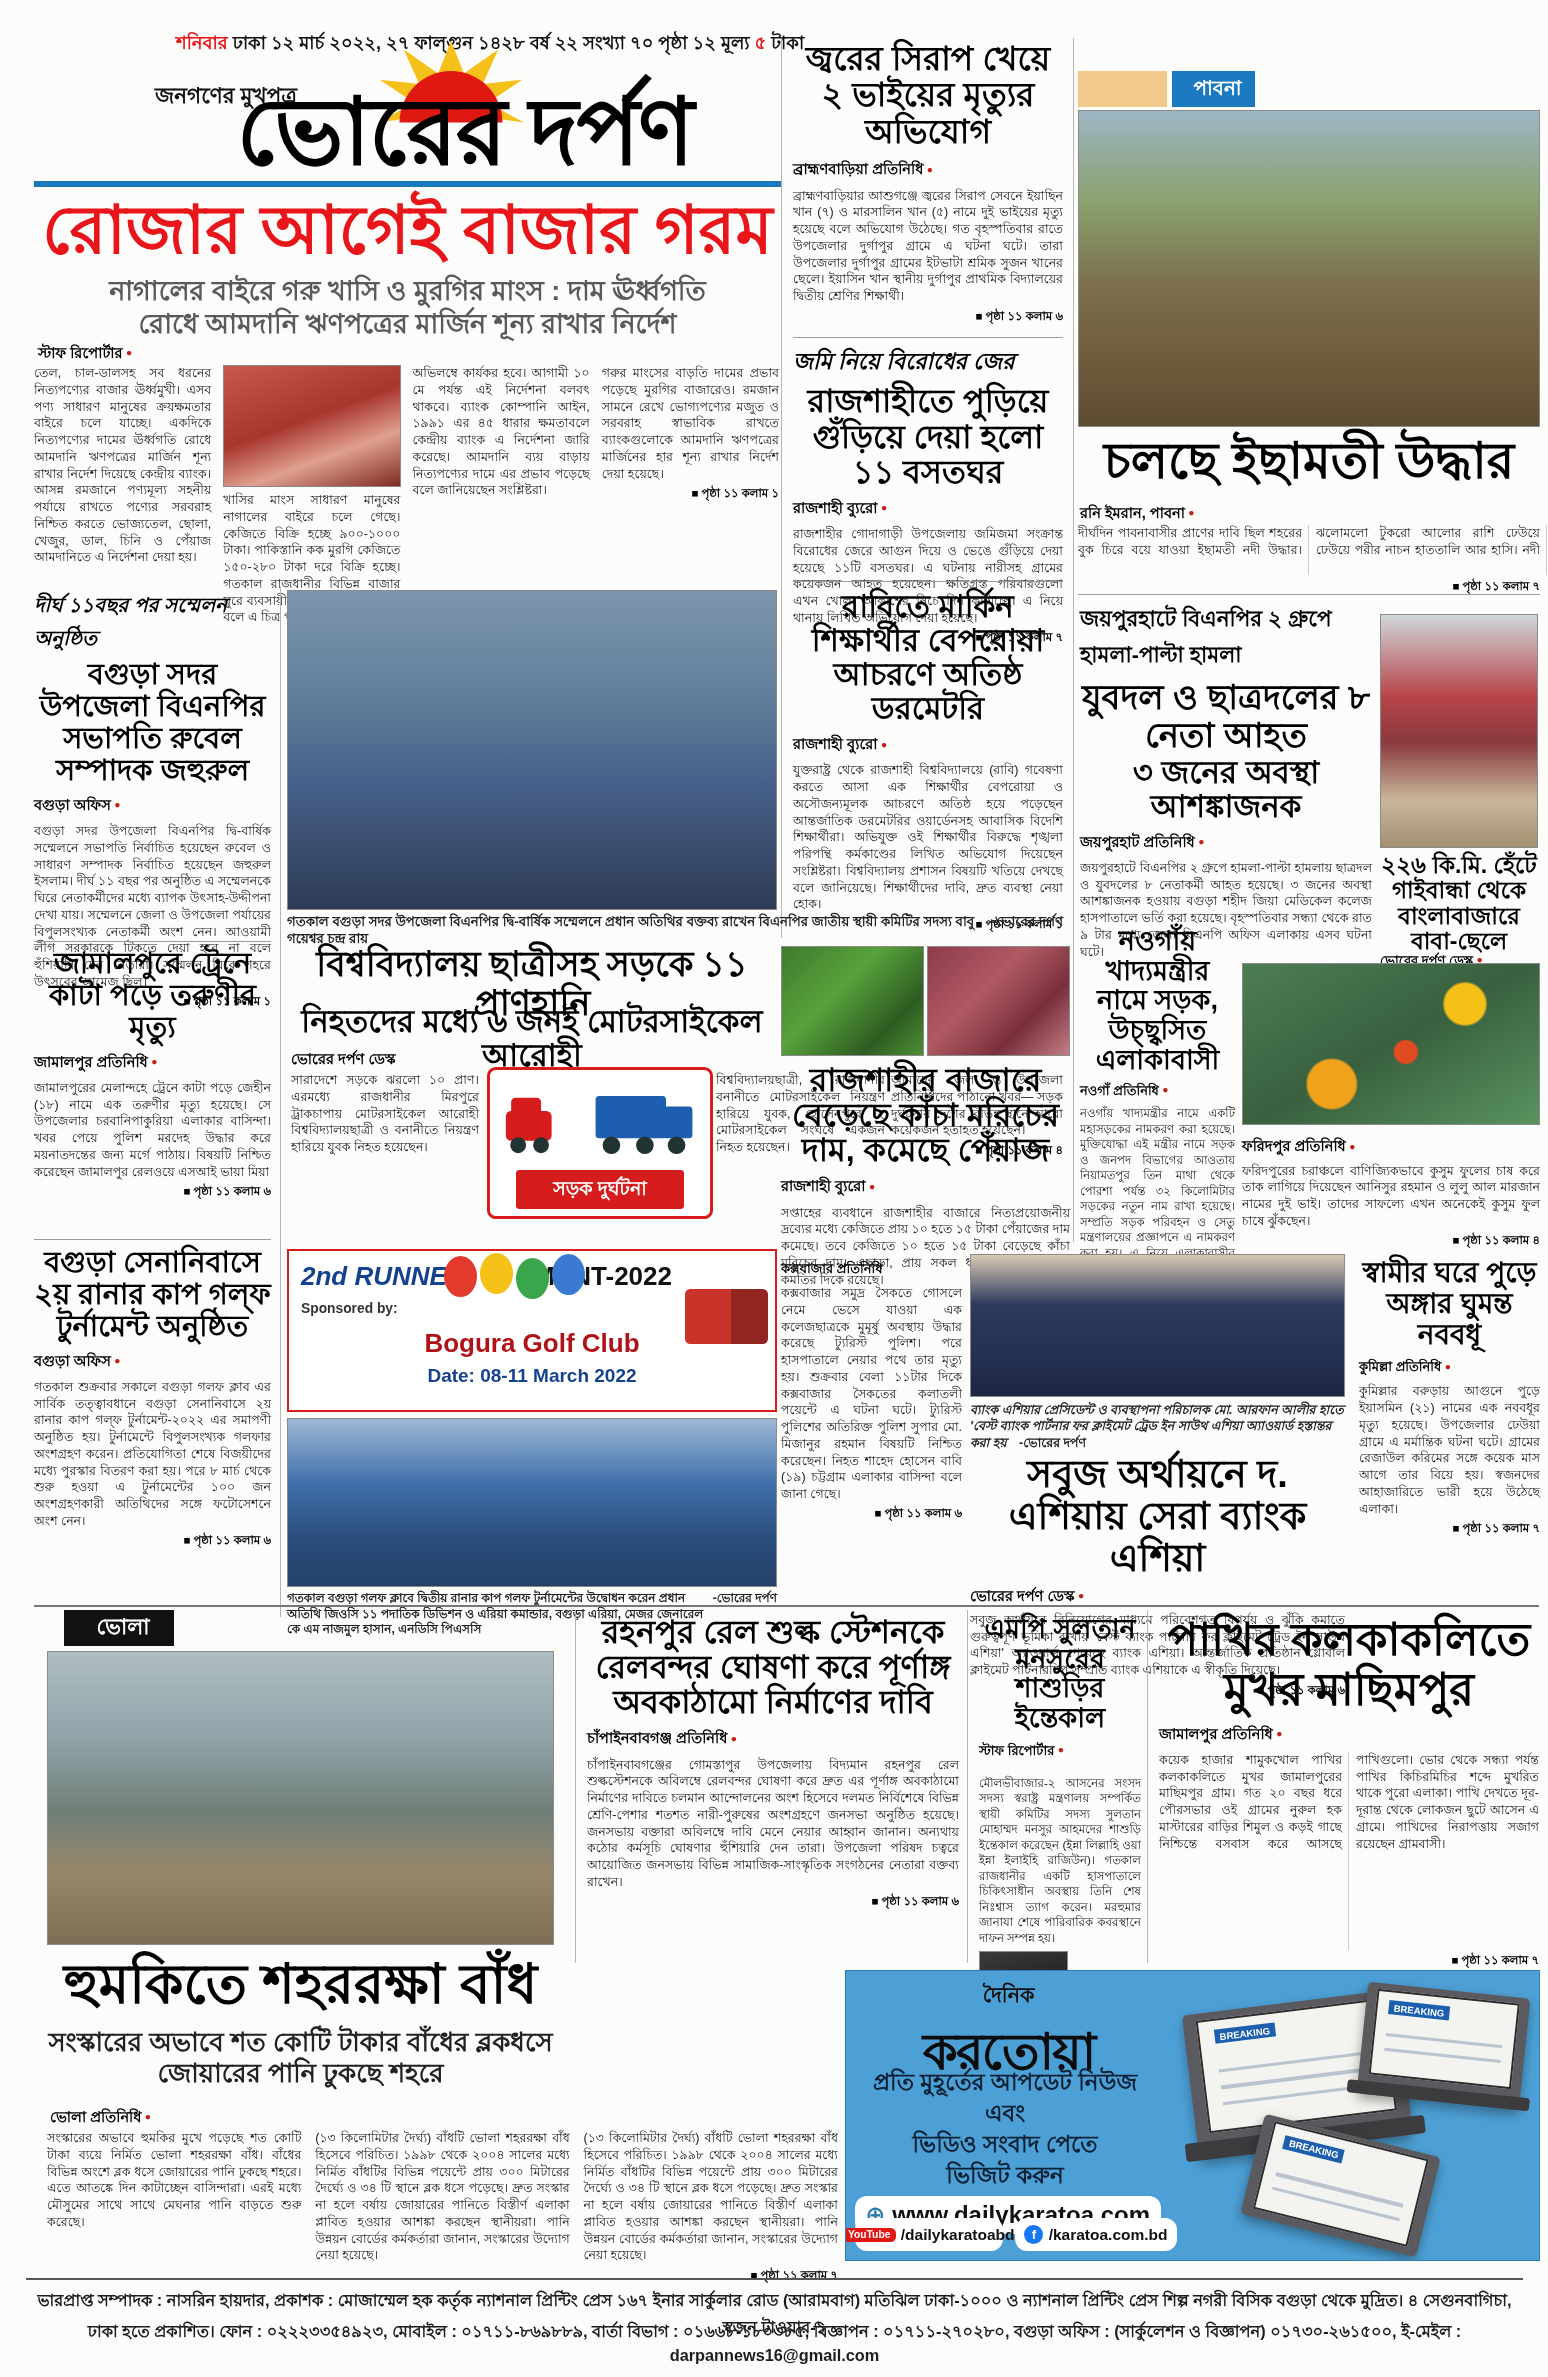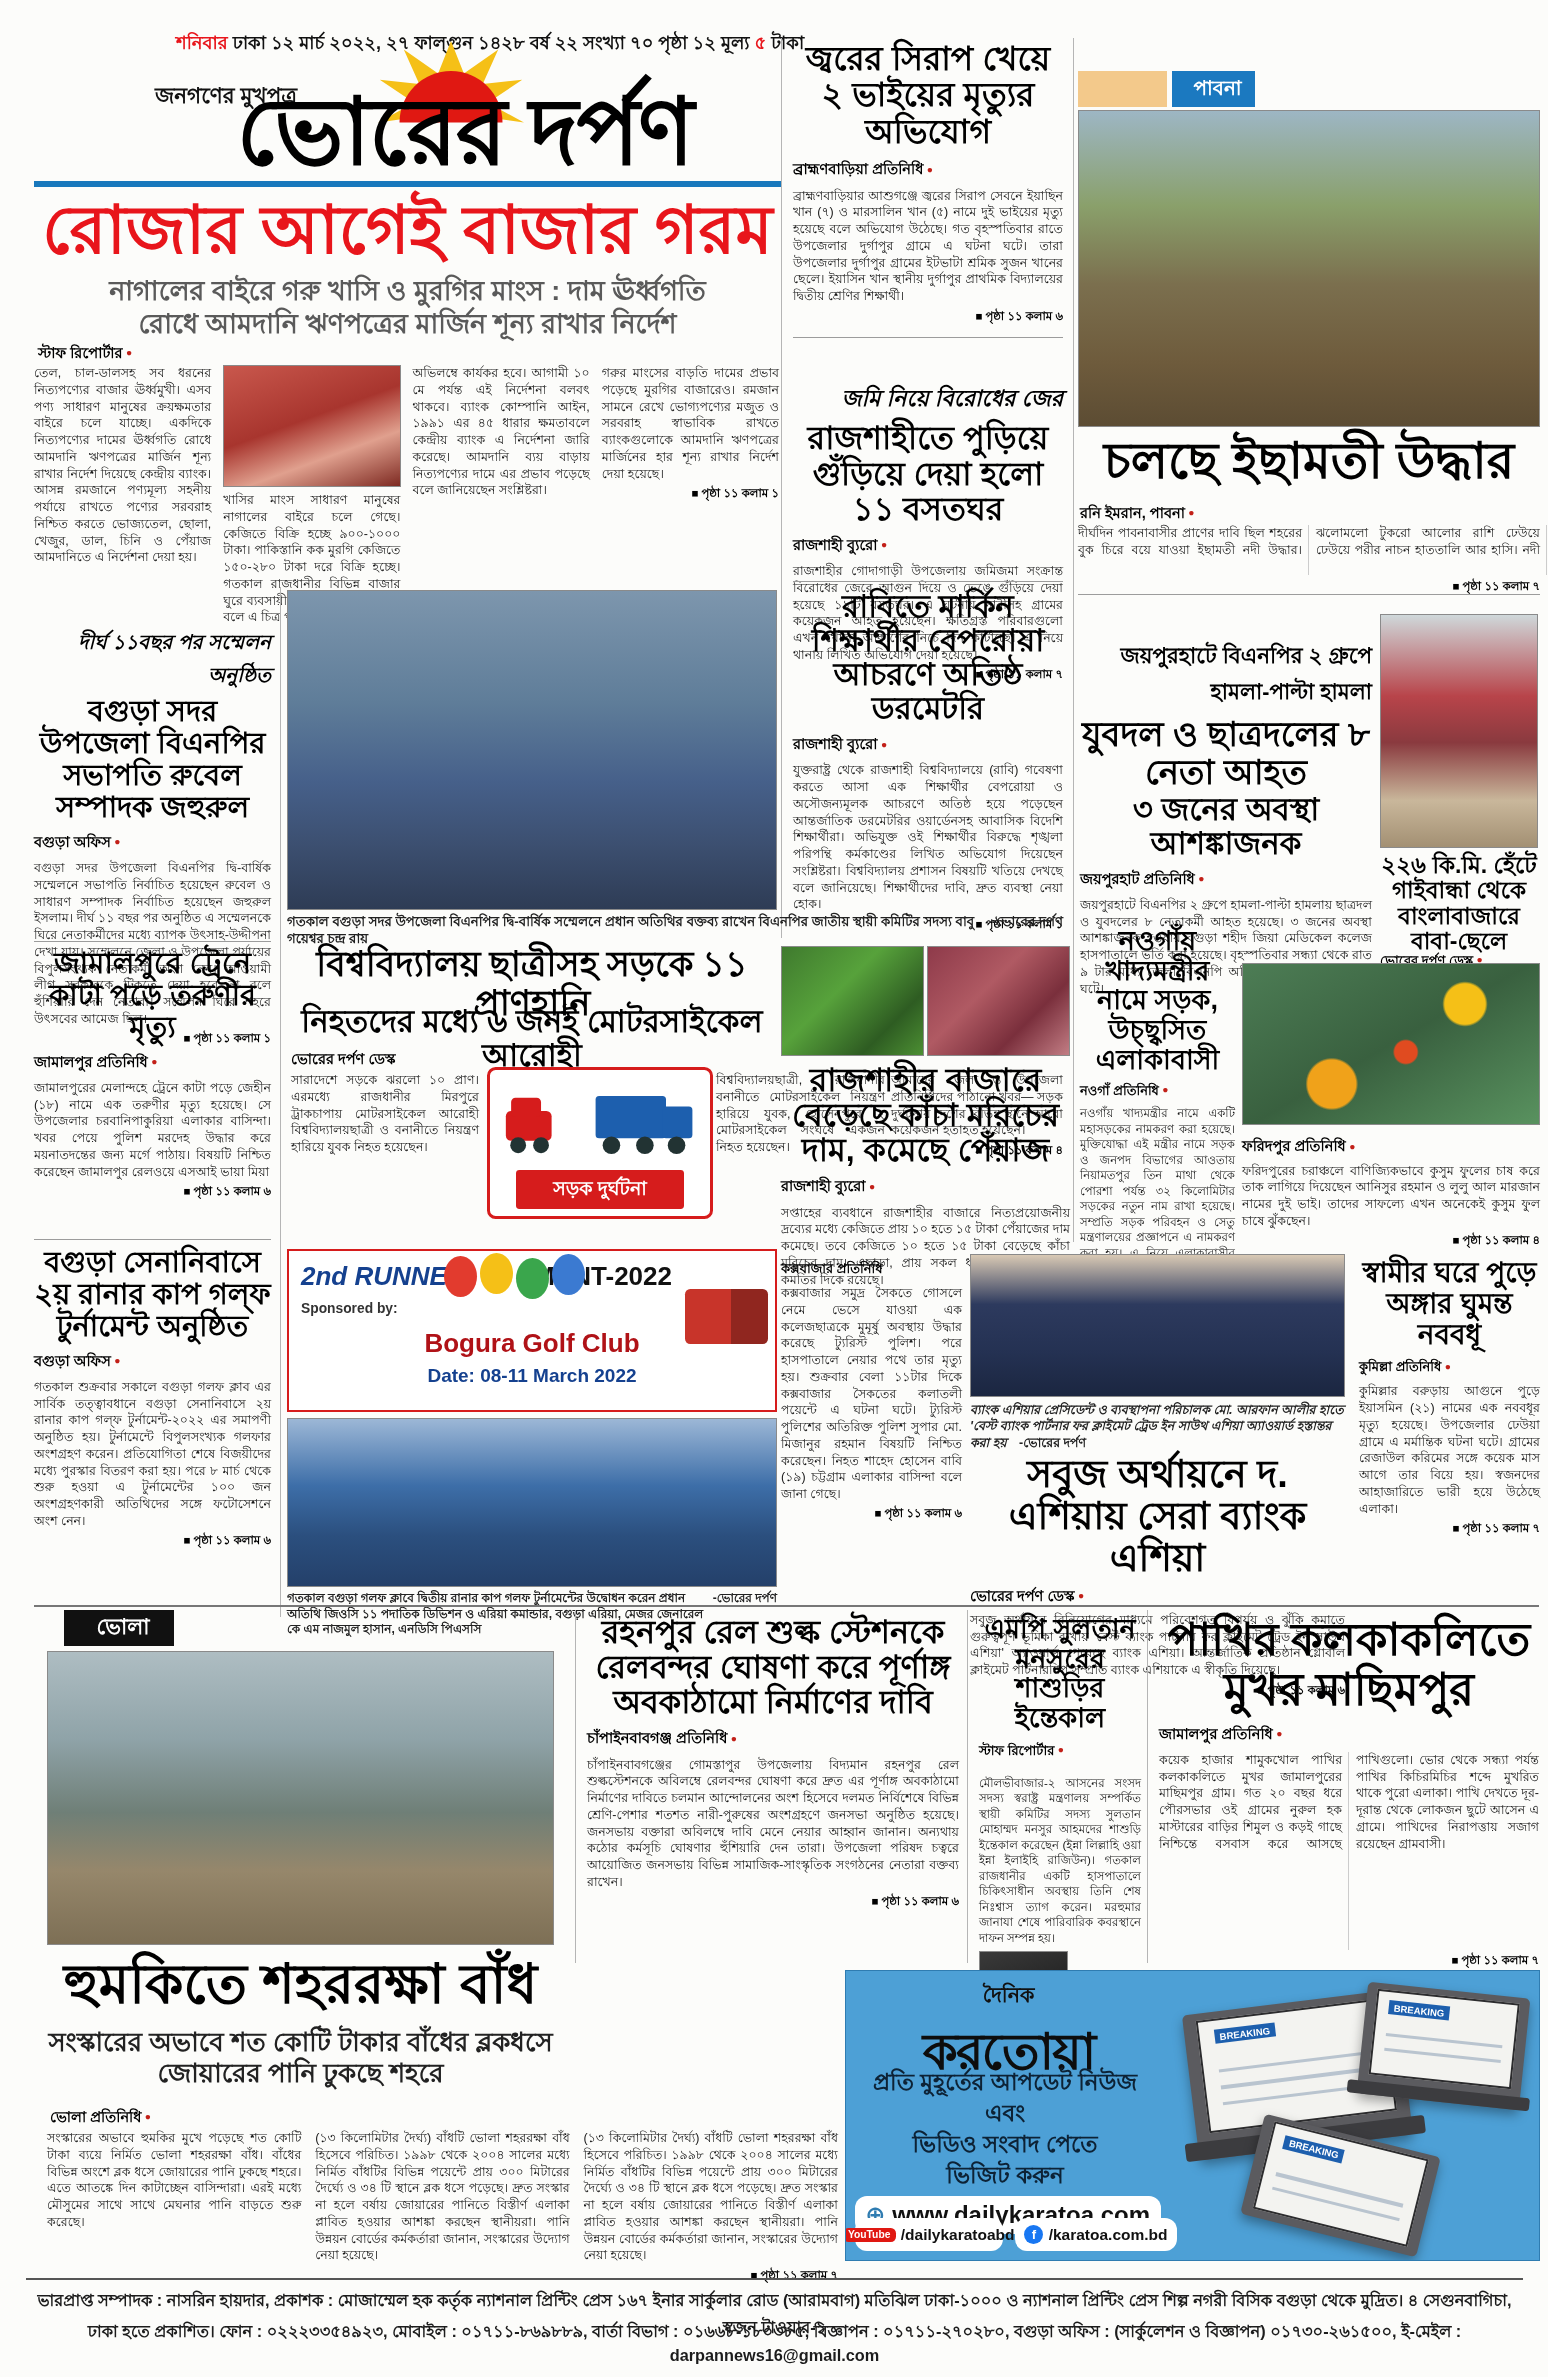--- a/index.html
+++ b/index.html
@@ -4,21 +4,21 @@
 <style>
   html,body{margin:0;padding:0;background:#9a9a9a;}
   .page{position:relative;width:1548px;height:2377px;margin:0 auto;background:#fcfcfa;
         font-family:"Liberation Sans","DejaVu Sans",sans-serif;color:#111;overflow:hidden;}
   .abs{position:absolute;}
   .vr{position:absolute;width:0.9px;background:#b5b5b5;}
   .hrule{position:absolute;height:0.9px;background:#9c9c9c;}
   .photo{position:absolute;border:0.9px solid #8a8a8a;box-sizing:border-box;}
   .label-box{position:absolute;display:flex;align-items:center;justify-content:center;
              font-weight:bold;box-sizing:border-box;padding-left:8px;}
-  .kicker{font-weight:bold;text-align:right;color:#000;font-style:italic;margin-top:37px;}
+  .kicker{font-weight:bold;text-align:left;color:#000;font-style:italic;}
   .headline{font-weight:800;text-align:center;color:#000;line-height:1.1;}
   .sub{font-weight:bold;text-align:center;color:#5a5a5a;line-height:1.2;}
   .byline{font-weight:bold;font-size:14.6px;color:#000;}
   .byline .dot{color:#c22018;font-size:10.3px;vertical-align:1.7px;padding-left:3.4px;}
   .bodytext{font-size:12.5px;line-height:1.34;text-align:justify;color:#171717;}
   .bodytext.small{font-size:11.6px;}
   .pageref{display:block;text-align:right;font-weight:bold;font-size:11.6px;color:#000;margin-top:2.6px;}
   .caption{font-size:13.3px;font-weight:bold;color:#222;line-height:1.3;}
   .credit{font-weight:bold;white-space:nowrap;padding-left:8.6px;}
   .cols2{column-count:2;column-gap:13.8px;column-rule:0.9px solid #ccc;}

